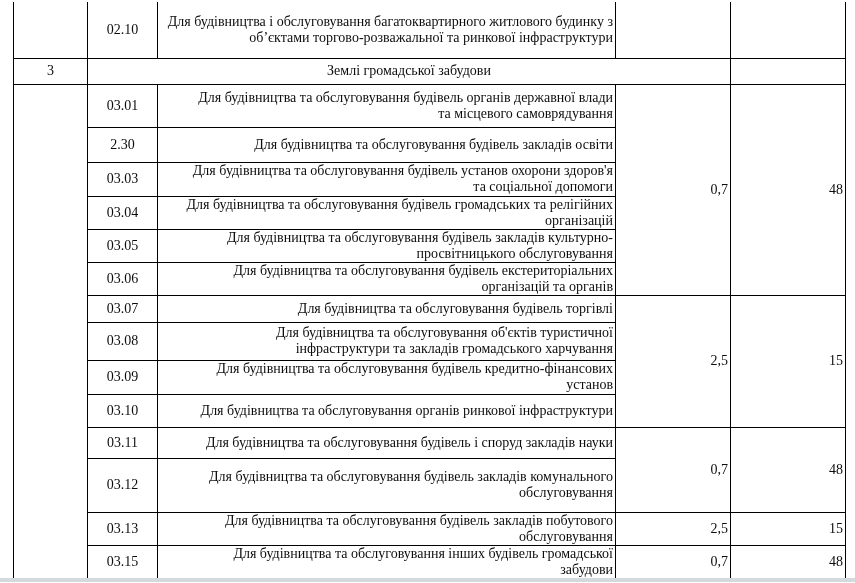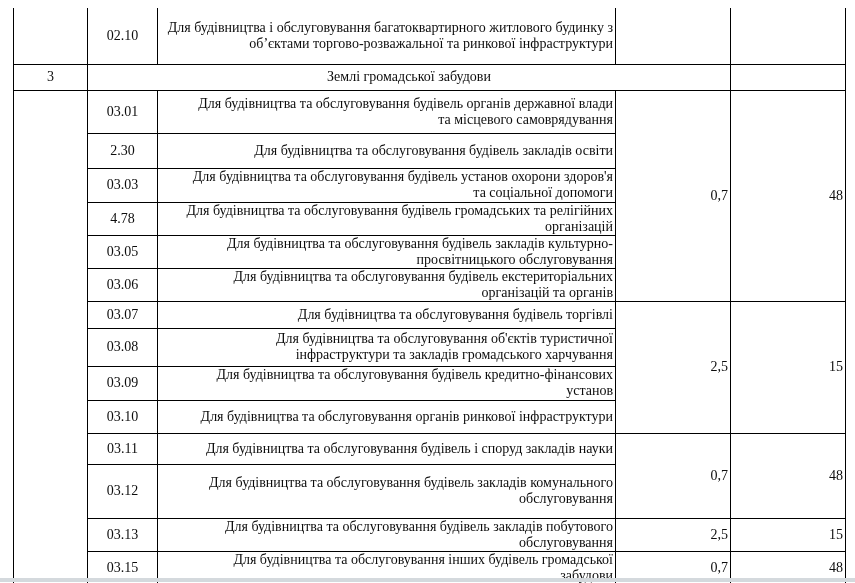--- a/index.html
+++ b/index.html
@@ -11,21 +11,21 @@
     width: 855px;
     height: 583px;
     position: relative;
     overflow: hidden;
     font-family: "Liberation Serif", serif;
     color: #0d0d0d;
   }
   .table-wrap {
     position: absolute;
     left: 13px;
-    top: 8px;
+    top: 2px;
   }
   table.land-table {
     border-collapse: collapse;
     table-layout: fixed;
     width: 832px;
   }
   table.land-table td {
     border: 1.5px solid #000;
     font-size: 14px;
     line-height: 16px;
@@ -101,21 +101,21 @@
       <td class="desc">Для будівництва та обслуговування будівель закладів освіти</td>
     </tr>
 
     <tr style="height:34px">
       <td class="code">03.03</td>
       <td class="desc">Для будівництва та обслуговування будівель установ охорони здоров'я
 та соціальної допомоги</td>
     </tr>
 
     <tr style="height:30px">
-      <td class="code">4.78</td>
+      <td class="code">03.04</td>
       <td class="desc">Для будівництва та обслуговування будівель громадських та релігійних
 організацій</td>
     </tr>
 
     <tr style="height:32px">
       <td class="code">03.05</td>
       <td class="desc">Для будівництва та обслуговування будівель закладів культурно-
 просвітницького обслуговування</td>
     </tr>
 

